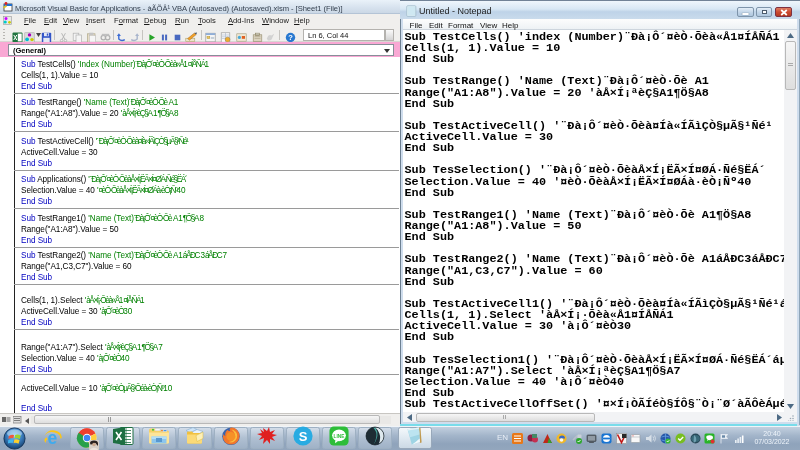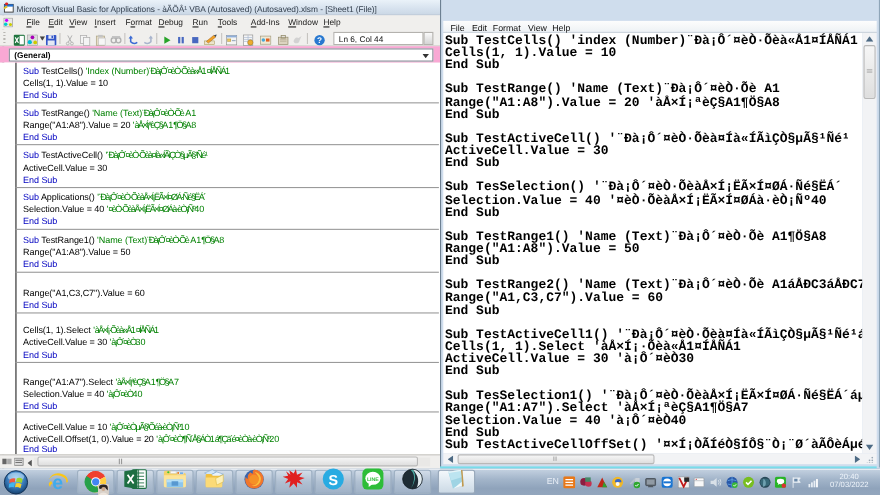--- a/index.html
+++ b/index.html
@@ -191,30 +191,30 @@
 <div class="cl" style="top:62.0px"><span class="k">End Sub</span></div>
 <div class="cl" style="top:78.5px"><span class="k">Sub</span><span class="t"> TestActiveCell() </span><span class="c">'<i class="th">¨Ðà¡Ô´¤èÒ·Õèà¤Íà«ÍÃìÇÒ§µÃ§¹Ñé¹</i></span></div>
 <div class="cl" style="top:89.5px"><span class="t">ActiveCell.Value = 30</span></div>
 <div class="cl" style="top:100.5px"><span class="k">End Sub</span></div>
 <div class="cl" style="top:117.0px"><span class="k">Sub</span><span class="t"> Applications() </span><span class="c">'<i class="th">¨Ðà¡Ô´¤èÒ·ÕèàÅ×Í¡ËÃ×Í¤ØÁ·Ñé§ËÁ´</i></span></div>
 <div class="cl" style="top:128.0px"><span class="t">Selection.Value = 40 </span><span class="c">'<i class="th">¤èÒ·ÕèàÅ×Í¡ËÃ×Í¤ØÁà·èÒ¡Ñº</i>40</span></div>
 <div class="cl" style="top:139.0px"><span class="k">End Sub</span></div>
 <div class="cl" style="top:155.5px"><span class="k">Sub</span><span class="t"> TestRange1() </span><span class="c">'Name (Text)<i class="th">¨Ðà¡Ô´¤èÒ·Õè</i> A1<i class="th">¶Ö§</i>A8</span></div>
 <div class="cl" style="top:166.5px"><span class="t">Range("A1:A8").Value = 50</span></div>
 <div class="cl" style="top:177.5px"><span class="k">End Sub</span></div>
+<div class="cl" style="top:192.5px"><span class="k">Sub</span><span class="t"> TestRange2() </span><span class="c">'Name (Text)<i class="th">¨Ðà¡Ô´¤èÒ·Õè</i> A1<i class="th">áÅÐ</i>C3<i class="th">áÅÐ</i>C7</span></div>
 <div class="cl" style="top:203.5px"><span class="t">Range("A1,C3,C7").Value = 60</span></div>
 <div class="cl" style="top:214.5px"><span class="k">End Sub</span></div>
 <div class="cl" style="top:237.5px"><span class="t">Cells(1, 1).Select </span><span class="c">'<i class="th">àÅ×Í¡·Õèà«Å</i>1<i class="th">¤ÍÅÑÁ</i>1</span></div>
 <div class="cl" style="top:248.5px"><span class="t">ActiveCell.Value = 30 </span><span class="c">'<i class="th">à¡Ô´¤èÒ</i>30</span></div>
 <div class="cl" style="top:259.5px"><span class="k">End Sub</span></div>
 <div class="cl" style="top:285.0px"><span class="t">Range("A1:A7").Select </span><span class="c">'<i class="th">àÅ×Í¡ªèÇ§</i>A1<i class="th">¶Ö§</i>A7</span></div>
 <div class="cl" style="top:296.0px"><span class="t">Selection.Value = 40 </span><span class="c">'<i class="th">à¡Ô´¤èÒ</i>40</span></div>
 <div class="cl" style="top:307.0px"><span class="k">End Sub</span></div>
 <div class="cl" style="top:326.0px"><span class="t">ActiveCell.Value = 10 </span><span class="c">'<i class="th">à¡Ô´¤èÒµÃ§¹Õéà·èÒ¡Ñº</i>10</span></div>
-<div class="cl" style="top:336.5px"><span class="t">ActiveCell.Offset(1, 0).Value = 20 </span><span class="c">'<i class="th">à¡Ô´¤èÒ¶Ñ´Å§ÁÒ</i>1<i class="th">á¶Çä´é¤èÒà·èÒ¡Ñº</i>20</span></div>
 <div class="cl" style="top:346.0px"><span class="k">End Sub</span></div>
 <div class="psep" style="top:35.5px"></div>
 <div class="psep" style="top:74.0px"></div>
 <div class="psep" style="top:112.5px"></div>
 <div class="psep" style="top:151.0px"></div>
 <div class="psep" style="top:189.5px"></div>
 <div class="psep" style="top:226.5px"></div>
 <div class="psep" style="top:271.5px"></div>
 <div class="psep" style="top:317.0px"></div>
   </div>
@@ -234,20 +234,39 @@
     <div style="position:absolute;left:31px;top:1.5px;width:360px;height:8px;background:#e9e8e6"></div>
     <div class="sbthumb" style="left:34px;top:1px;width:346px;height:9px"></div>
     <div style="position:absolute;left:108px;top:3px;width:1px;height:5px;background:#999"></div>
         <div style="position:absolute;left:110px;top:3px;width:1px;height:5px;background:#999"></div>
   </div>
 </div>
 
 <div id="np">
   <div style="position:absolute;left:0;top:0;width:1px;height:425px;background:#6d8092"></div>
   <div style="position:absolute;right:0;top:0;width:1px;height:425px;background:#8fa5b8"></div>
+  <div class="tbar">
+    <svg width="11" height="12" viewBox="0 0 11 12" style="position:absolute;left:6px;top:3.5px">
+      <rect x="0.8" y="0.8" width="9" height="10.5" rx="0.8" fill="#e8f4f8" stroke="#9ab8c8" stroke-width="0.8"></rect>
+      <rect x="1.6" y="1.6" width="7.4" height="8.9" fill="#cfe8f2"></rect>
+    </svg>
+    <div class="ttxt">Untitled - Notepad</div>
+
+    <div style="position:absolute;left:337px;top:6px;width:17px;height:10px;background:linear-gradient(#e4eef7,#c2d5e8 55%,#aec6dd);border:1px solid #7e94aa;border-radius:2px">
+          <div style="position:absolute;left:4px;top:4.5px;width:7px;height:2.5px;background:#fff;border-radius:1px;box-shadow:0 0 1px #345"></div>
+        </div>
+    <div style="position:absolute;left:356px;top:6px;width:16px;height:10px;background:linear-gradient(#e4eef7,#c2d5e8 55%,#aec6dd);border:1px solid #7e94aa;border-radius:2px">
+          <div style="position:absolute;left:4.5px;top:2px;width:5px;height:4px;border:1.4px solid #4a5a6c;background:#fff"></div>
+        </div>
+    <div style="position:absolute;left:375px;top:6px;width:17px;height:10px;background:linear-gradient(#dd7d62,#cc4a30 50%,#b33a22);border:1px solid #7e3040;border-radius:2px">
+          <svg width="8" height="7" viewBox="0 0 8 7" style="position:absolute;left:3.5px;top:1px">
+            <path d="M1.2 1 L6.8 6 M6.8 1 L1.2 6" stroke="#fff" stroke-width="1.7"></path>
+          </svg>
+        </div>
+  </div>
   <div class="menur">
     <span style="left:6.5px">File</span>
         <span style="left:26px">Edit</span>
         <span style="left:45px">Format</span>
         <span style="left:77px">View</span>
         <span style="left:99px">Help</span>
   </div>
   <div class="txt">
         <pre>Sub TestCells() 'index (Number)¨Ðà¡Ô´¤èÒ·Õèà«Å1¤ÍÅÑÁ1
 Cells(1, 1).Value = 10

